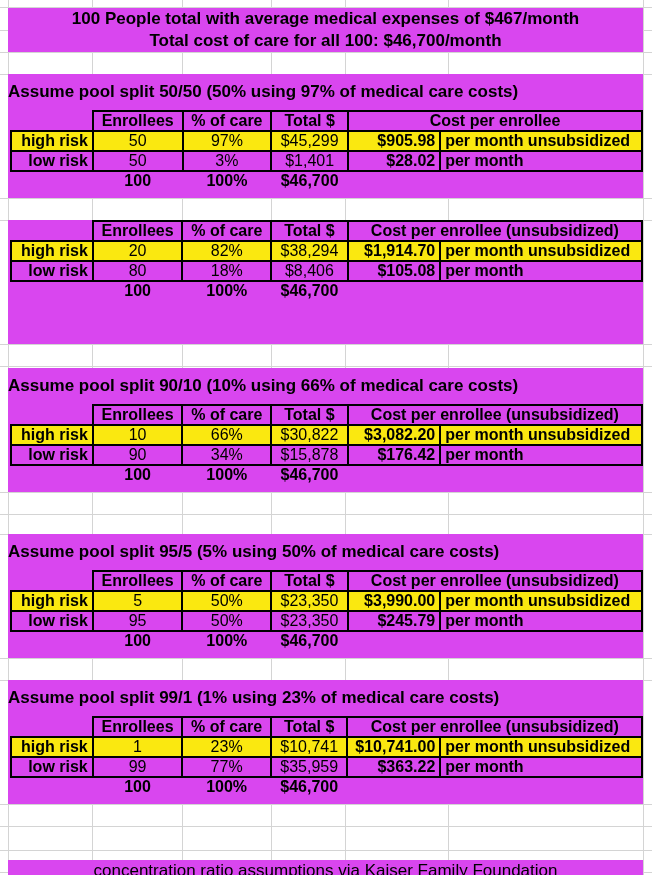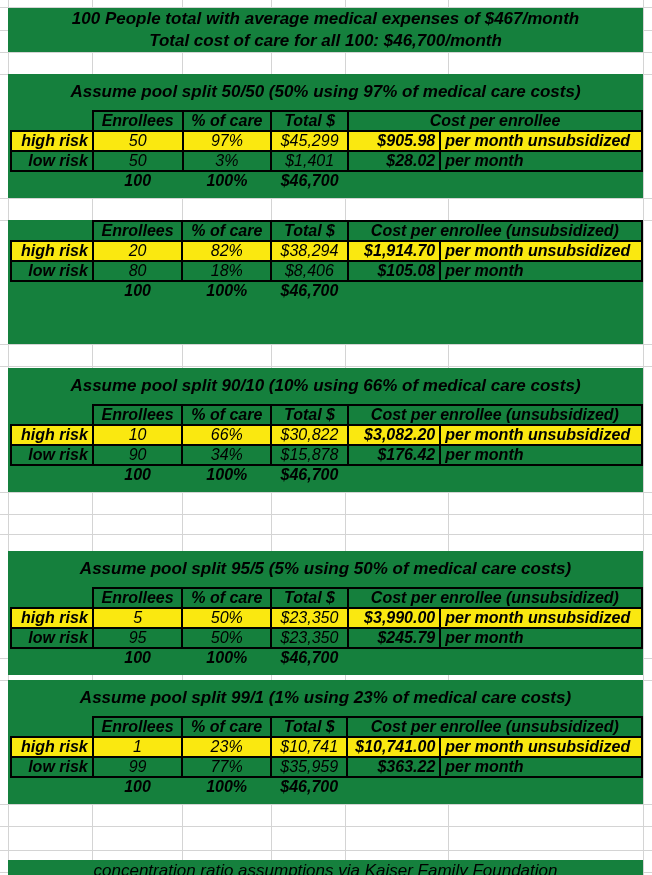--- a/index.html
+++ b/index.html
@@ -5,25 +5,25 @@
   html,body{margin:0;padding:0;background:#ffffff;}
   .canvas{
     position:relative;width:652px;height:875px;background:#ffffff;
     font-family:"Liberation Sans","DejaVu Sans",sans-serif;color:#000;
     overflow:hidden;
   }
   
   .vline{position:absolute;top:0;bottom:0;width:1px;background:#d4d4d4;}
   .hline{position:absolute;left:0;right:0;height:1px;background:#d4d4d4;}
   
-  .block{position:absolute;background:#15803d;font-style:italic;}
+  .block{position:absolute;background:#d946ef;}
   .top-titles{left:8px;top:8px;width:635px;height:44px;text-align:center;}
   .top-titles div{height:22px;line-height:22px;font-size:17px;font-weight:bold;white-space:nowrap;}
   .section{left:8px;width:635px;height:124px;}
-  .sec-title{height:36px;line-height:36px;text-align:center;font-size:17px;font-weight:bold;white-space:nowrap;}
+  .sec-title{height:36px;line-height:36px;font-size:17px;font-weight:bold;white-space:nowrap;}
   table.pool{border-collapse:collapse;table-layout:fixed;margin-left:2px;font-size:16px;padding-left:32px;}
   table.pool td{height:18px;line-height:18px;padding:0 4px;white-space:nowrap;overflow:hidden;font-size:16px;}
   td.b{border:2px solid #000;}
   td.thinl{border-left-width:1px;}
   td.hdr{font-weight:bold;text-align:center;}
   td.lbl{font-weight:bold;text-align:right;}
   td.num{text-align:center;}
   td.cost{font-weight:bold;text-align:right;}
   td.note{font-weight:bold;text-align:left;}
   td.tot{font-weight:bold;text-align:center;border:none;}
@@ -199,21 +199,21 @@
         <td class="plain"></td>
         <td class="tot">100</td>
         <td class="tot">100%</td>
         <td class="tot">$46,700</td>
         <td class="plain" colspan="2"></td>
       </tr>
     </tbody>
       </table>
   </div>
 
-  <div class="block section" style="top:551px">
+  <div class="block section" style="top:534px">
     <div class="sec-title">Assume pool split 95/5 (5% using 50% of medical care costs)</div>
     <table class="pool">
       <colgroup>
           <col style="width:82px">
           <col style="width:90px">
           <col style="width:89px">
           <col style="width:77px">
           <col style="width:93px">
           <col style="width:202px">
         </colgroup>

